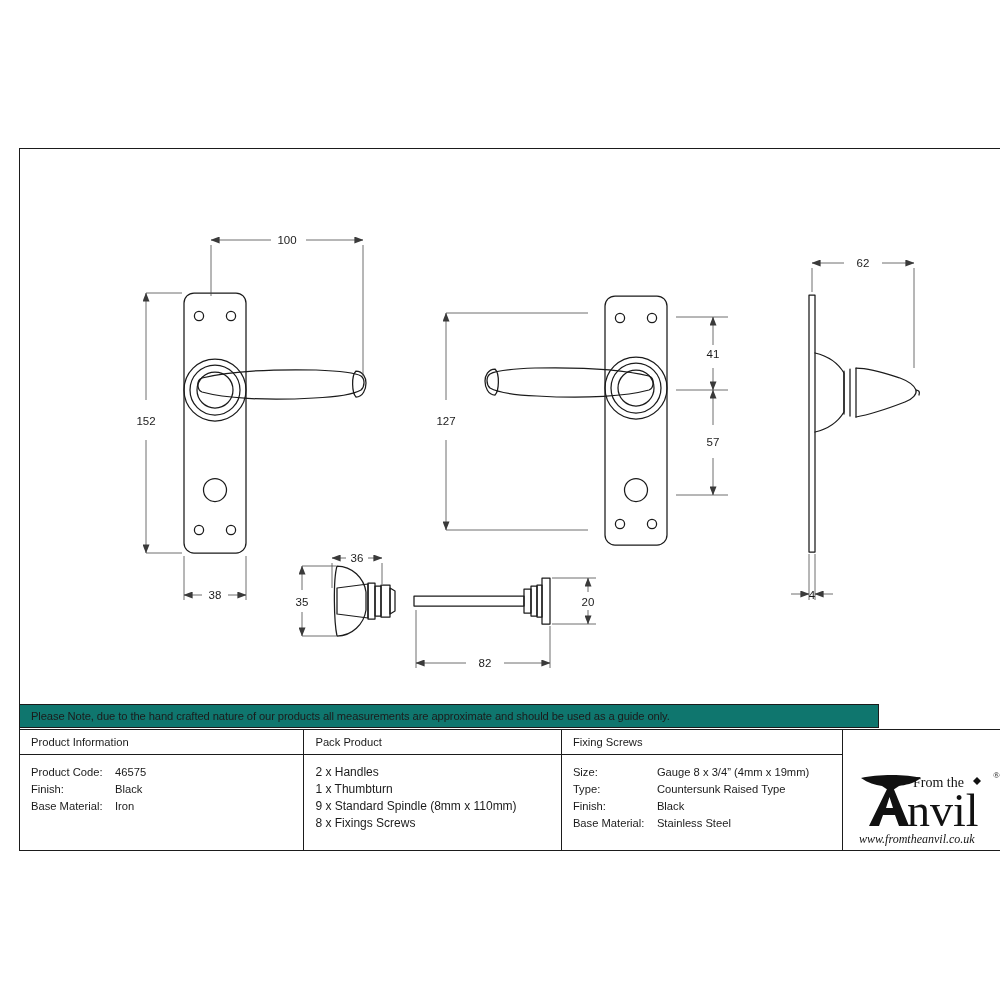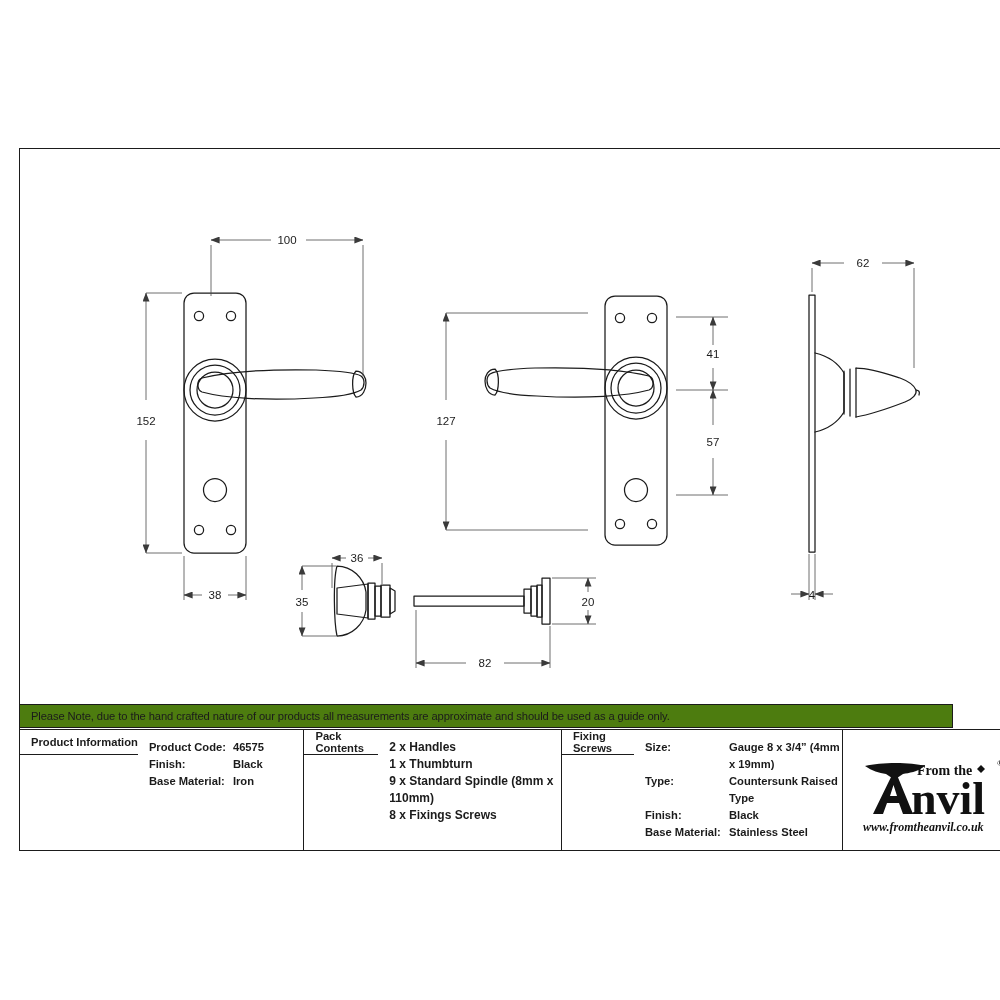--- a/index.html
+++ b/index.html
@@ -12,31 +12,31 @@
   #sheet{position:absolute;left:16px;top:0;width:1000px;height:1000px;}
   .frame{
     position:absolute;left:3px;top:148px;width:993px;height:703px;
     border:1.6px solid #1b1b1b;box-sizing:border-box;background:#fff;
   }
   svg.dwg{position:absolute;left:0;top:0;width:1000px;height:1000px;pointer-events:none;}
   .dimtxt{font-family:"Liberation Sans", sans-serif;font-size:11.5px;fill:#1b1b1b;}
 
   
   .note-row{
-    position:absolute;left:3px;top:704px;width:934px;height:24px;
-    border:1.6px solid #1b1b1b;box-sizing:border-box;background:#4d7c0f;
+    position:absolute;left:3px;top:704px;width:860px;height:24px;
+    border:1.6px solid #1b1b1b;box-sizing:border-box;background:#0f766e;
     display:flex;align-items:center;
   }
   .note-row span{font-size:11.2px;padding-left:11px;letter-spacing:-0.1px;}
   .tbl{
     position:absolute;left:3px;top:729px;width:993px;height:122px;
     border:1.6px solid #1b1b1b;box-sizing:border-box;background:#fff;
     display:flex;
   }
-  .col{box-sizing:border-box;border-right:1.6px solid #1b1b1b;height:100%;display:flex;flex-direction:row;font-weight:bold;}
+  .col{box-sizing:border-box;border-right:1.6px solid #1b1b1b;height:100%;display:flex;flex-direction:column;}
   .col.c1{width:285px;}
   .col.c2{width:258px;}
   .col.c3{width:282px;}
   .col.c4{width:168px;border-right:none;display:flex;align-items:center;justify-content:flex-end;}
   .col-head{
     height:25px;border-bottom:1.6px solid #1b1b1b;display:flex;align-items:center;
     padding-left:11px;font-size:11.2px;box-sizing:border-box;
   }
   .col-body{padding:9px 0 0 11px;box-sizing:border-box;}
   .kv{display:flex;font-size:11.2px;line-height:17px;}
@@ -241,21 +241,21 @@
           <div class="v">Black</div>
         </div>
         <div class="kv">
           <div class="k">Base Material:</div>
           <div class="v">Iron</div>
         </div>
       </div>
     </div>
 
     <div class="col c2">
-      <div class="col-head">Pack Contents</div>
+      <div class="col-head">Pack Product</div>
       <div class="col-body">
         <div class="li">2 x Handles</div>
         <div class="li">1 x Thumbturn</div>
         <div class="li">9 x Standard Spindle (8mm x 110mm)</div>
         <div class="li">8 x Fixings Screws</div>
       </div>
     </div>
 
     <div class="col c3">
       <div class="col-head">Fixing Screws</div>

